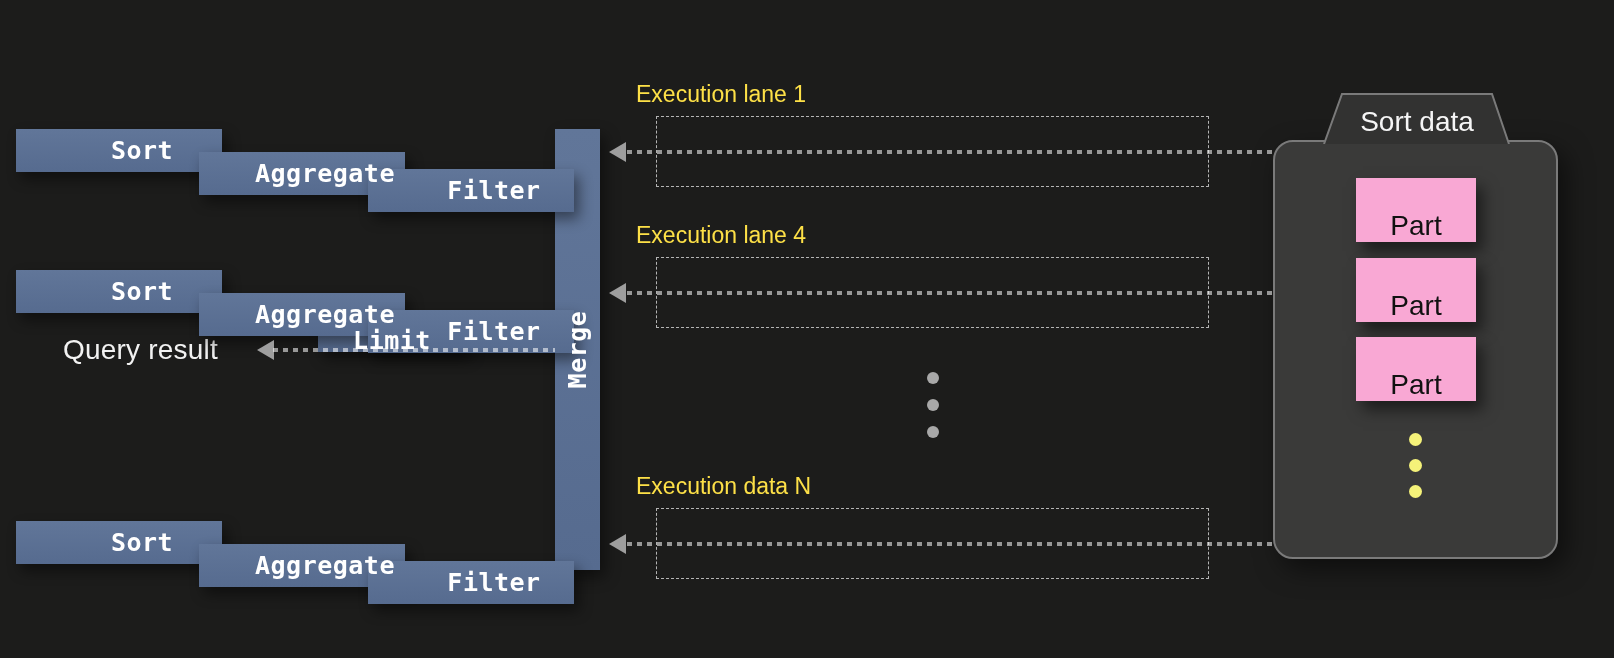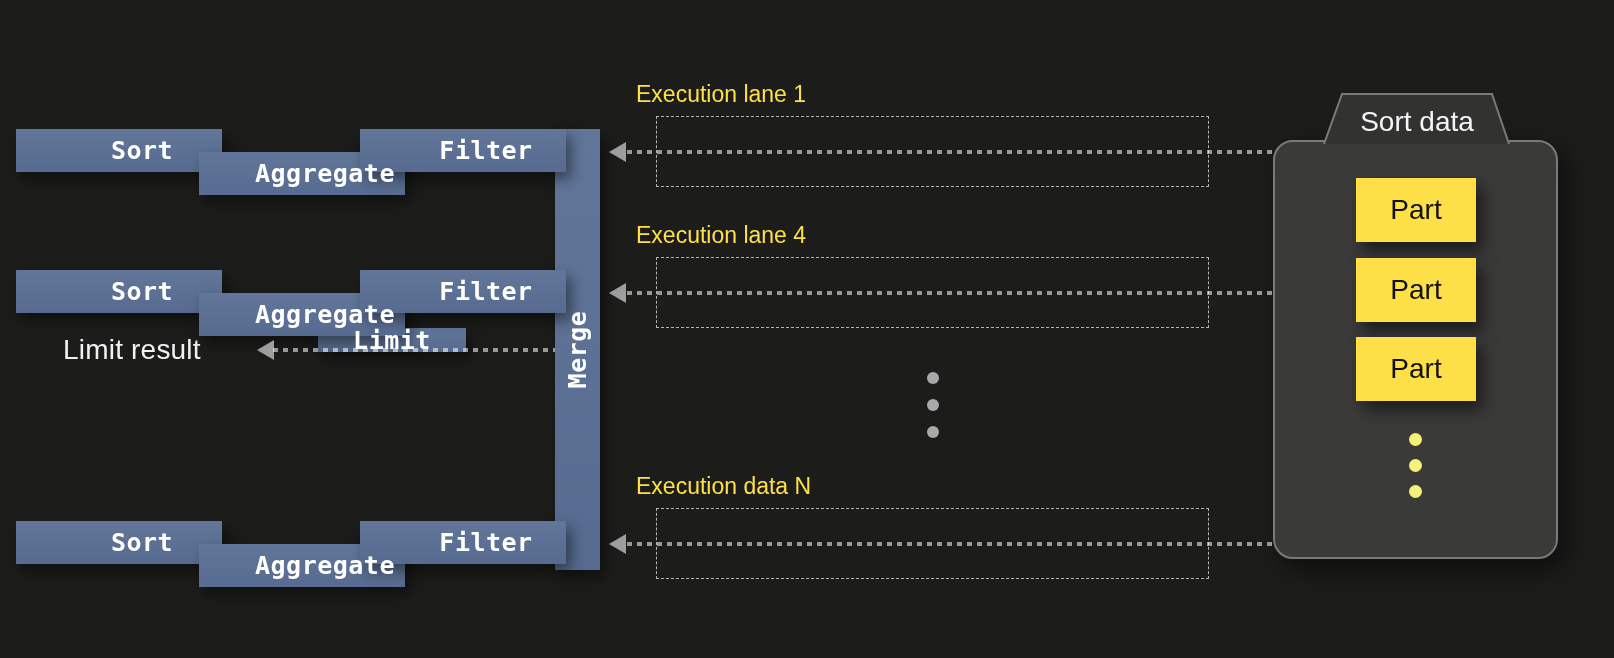--- a/index.html
+++ b/index.html
@@ -59,21 +59,21 @@
   }
 
   
   .lane{left:0;top:0;width:1614px;height:0;}
   .lane-box{
     left:656px;top:-36px;width:553px;height:71px;
     border:1px dashed #b4b4b4;
     box-sizing:border-box;
   }
   .op-box{top:13px;width:160px;height:43px;padding-left:46px;}
-  .op-1{left:16px;} .op-2{left:199px;margin-top:23px;} .op-3{left:360px;}
+  .op-1{left:16px;} .op-2{left:199px;margin-top:23px;} .op-3{left:368px;margin-top:40px;}
   .lane-arrow{left:609px;top:-10px;}
   .lane-line{left:627px;top:-2px;width:646px;}
 
   
   .dot{border-radius:50%;}
   .dot-gray{width:12px;height:12px;background:#a8a8a8;left:927px;}
   .dot-yellow{width:13px;height:13px;background:#f5f279;left:1409px;}
 
   
   .table-body{
@@ -84,34 +84,34 @@
     box-sizing:border-box;
     box-shadow:8px 10px 26px rgba(0,0,0,.5);
   }
   .table-tab{left:1318px;top:90px;width:198px;height:54px;}
   .table-tab-label{
     left:1318px;top:106px;width:198px;height:32px;line-height:32px;
     text-align:center;color:#f5f5f5;font-size:28px;z-index:4;
   }
   .part-box{
     left:1356px;width:120px;height:64px;
-    background:#fde047;
+    background:#f9a8d4;
     box-shadow:7px 9px 14px rgba(0,0,0,.5);
-    display:flex;align-items:center;justify-content:center;
+    display:flex;align-items:flex-end;justify-content:center;
     z-index:3;
   }
   .part-box span{color:#111;font-size:28px;}
   .part-1{top:178px;} .part-2{top:258px;} .part-3{top:337px;}
 </style>
 </head>
 <body>
 
 <div class="canvas">
 
-  <div class="abs qr-label">Limit result</div>
+  <div class="abs qr-label">Query result</div>
   <div class="abs arrow-left" style="left:257px;top:340px;"></div>
   <div class="abs dotline" style="left:273px;top:348px;width:282px;"></div>
 
   <div class="abs blue-box limit-box">
     <span class="mono-label">Limit</span>
   </div>
 
   <div class="abs blue-box merge-bar">
     <span class="mono-label">Merge</span>
   </div>

